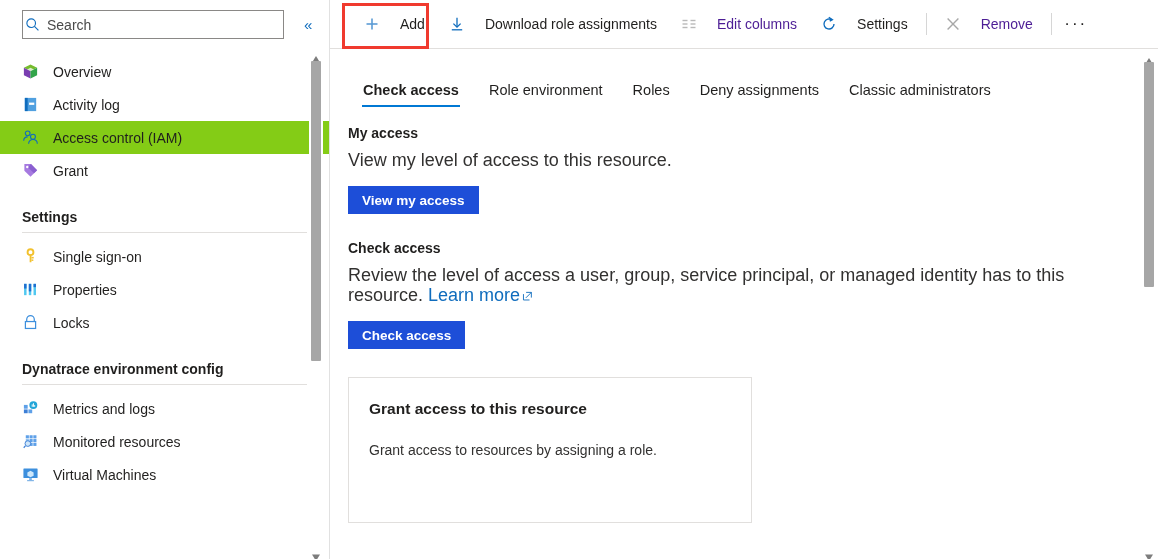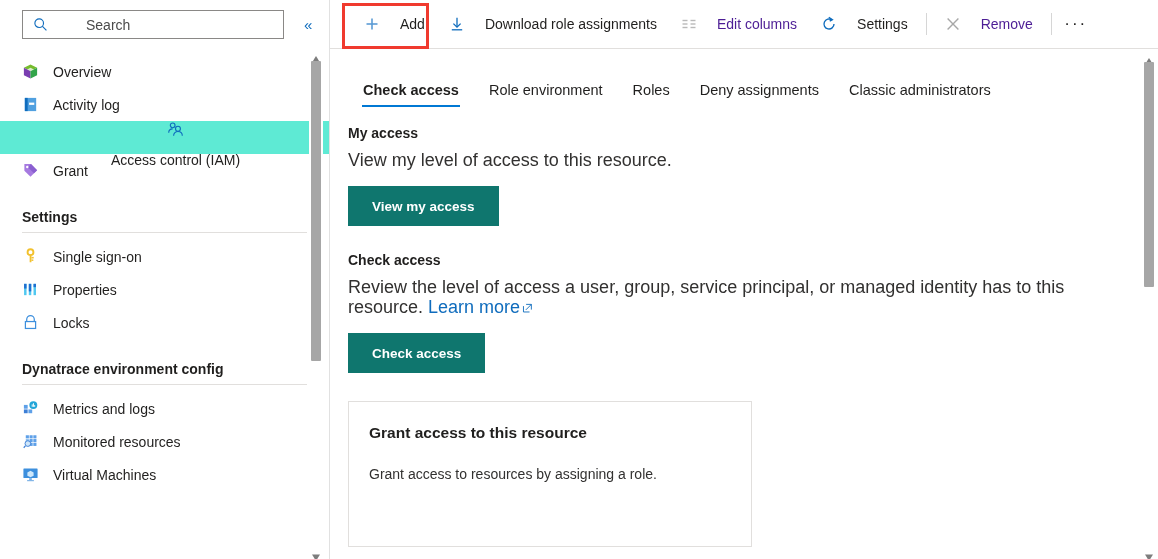--- a/index.html
+++ b/index.html
@@ -25,22 +25,21 @@
     display: flex; align-items: center;
     padding: 10px 12px 6px 22px;
     gap: 8px;
   }
   .search-box {
     position: relative;
     width: 262px; height: 29px;
     border: 1px solid #8a8886;
     background: #fff;
     display: flex; align-items: center;
-    padding-left: 10px;
-    gap: 31px;
+    padding-left: 2px;
   }
   .search-icon { width: 15px; height: 15px; flex: 0 0 15px; margin-right: 7px; }
   .search-ph {
     font-size: 14px; color: #4a4a4a; line-height: 1;
     user-select: none;
   }
   .collapse-btn {
     margin-left: 9px;
     color: #0f6cbd; font-size: 15px; line-height: 1;
     cursor: pointer; user-select: none;
@@ -50,21 +49,21 @@
   .nav { padding-top: 10px; }
   .nav-item {
     display: flex; align-items: center;
     height: 33px;
     padding-left: 22px;
     gap: 14px;
     cursor: pointer;
     font-size: 14px;
     color: #201f1e;
   }
-  .nav-item.active { background: #5eead4; flex-direction: column; }
+  .nav-item.active { background: #84cc16; }
   .nav-ico { width: 17px; height: 17px; flex: 0 0 17px; display: block; }
   .nav-label { white-space: nowrap; }
 
   .nav-group {
     margin-top: 22px;
     padding: 0 22px 0 22px;
   }
   .nav-group-title {
     font-size: 14px; font-weight: bold; color: #201f1e;
     padding-bottom: 7px;
@@ -165,22 +164,22 @@
     margin-bottom: 9px;
   }
   .sec-desc {
     font-size: 18px; color: #323130; line-height: 20px;
     max-width: 760px;
   }
   .link { color: #0f6cbd; text-decoration: none; cursor: pointer; }
   .ext-ico { width: 11px; height: 11px; display:inline-block; vertical-align: -1px; margin-left: 2px; }
   .btn-primary {
     margin-top: 16px;
-    height: 40px; padding: 0 24px;
-    background: #0f766e; color: #fff;
+    height: 28px; padding: 0 14px;
+    background: #1d4ed8; color: #fff;
     border: none; font-size: 13.5px; font-weight: bold;
     cursor: pointer;
     font-family: "Liberation Sans", sans-serif;
     display: inline-flex; align-items: center; justify-content: center;
   }
   .block2 { margin-top: 26px; }
 
   .card {
     margin-top: 28px;
     width: 404px; min-height: 146px;

